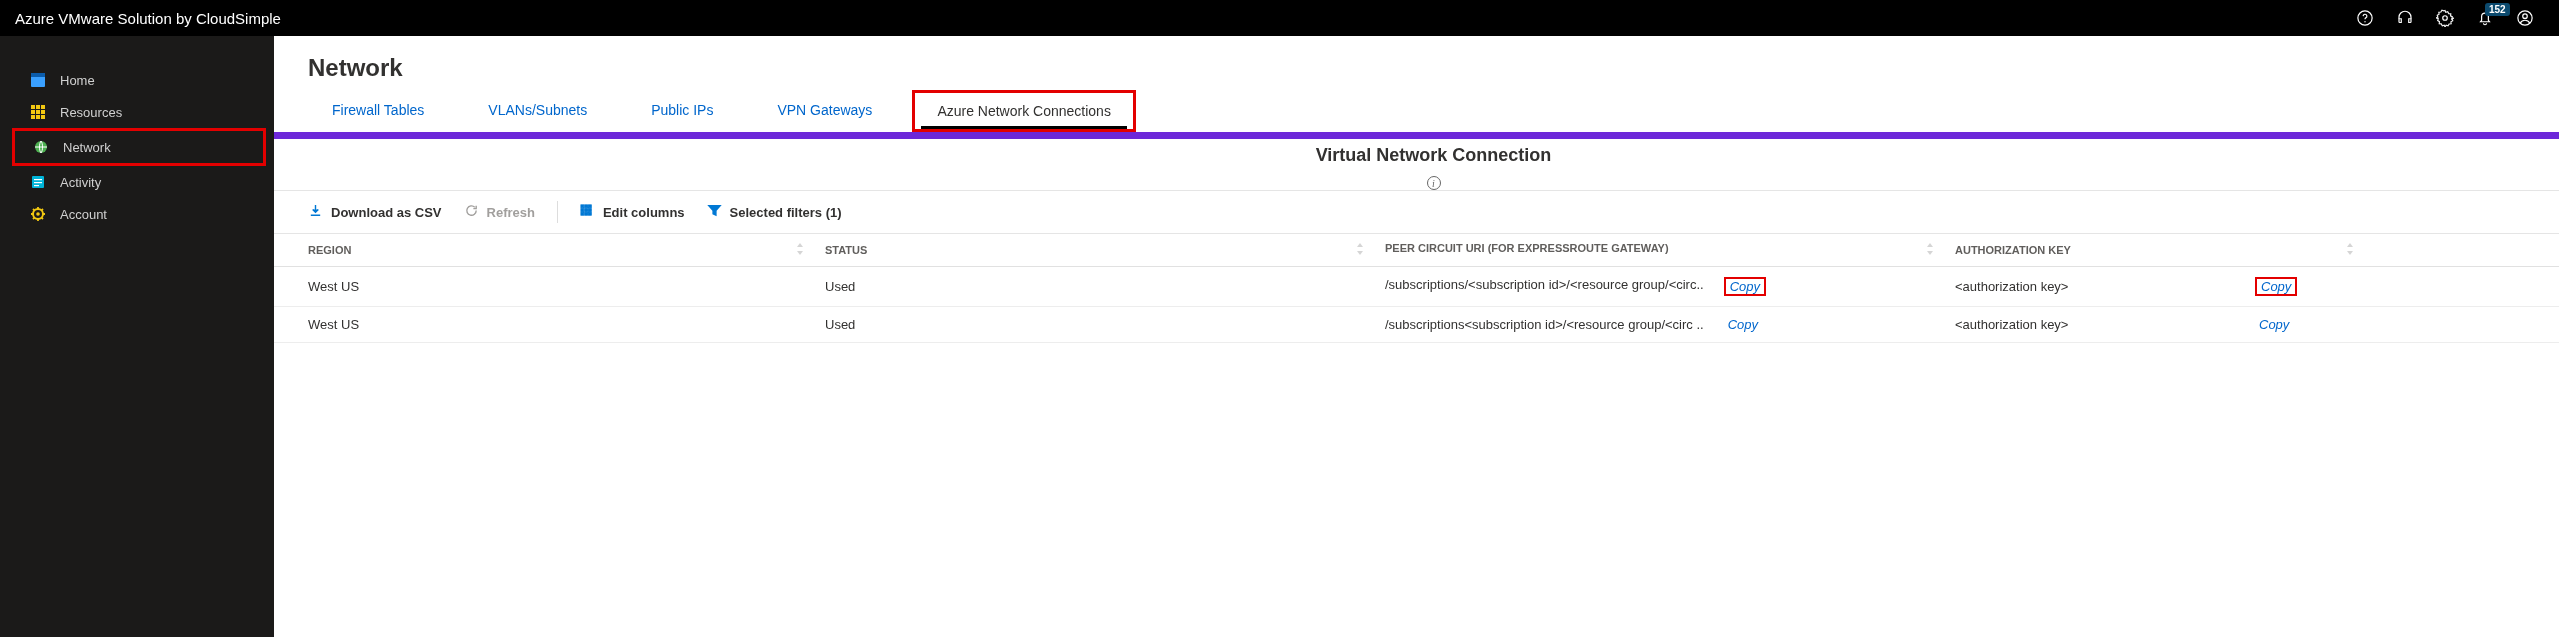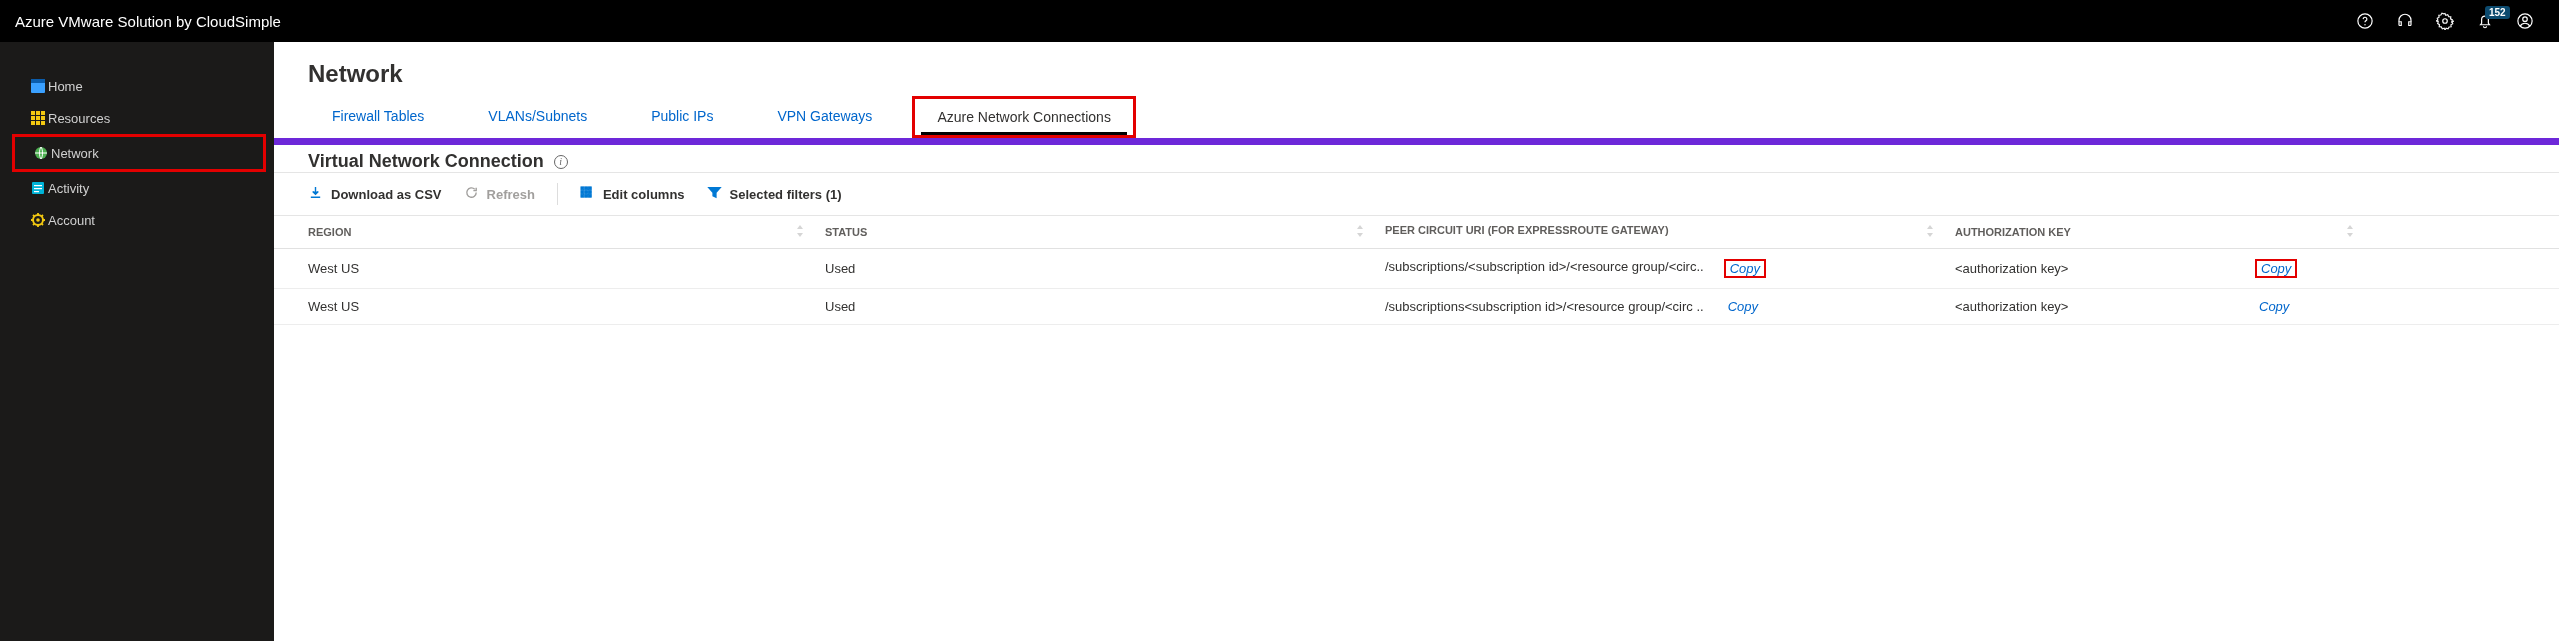--- a/index.html
+++ b/index.html
@@ -1,41 +1,41 @@
 <!DOCTYPE html>
 <html><head>
 <meta charset="utf-8">
 <style>
   * { box-sizing: border-box; margin: 0; padding: 0; }
   body { font-family: "Segoe UI", Arial, sans-serif; font-size: 13px; color: #323130; background: #fff; width: 2559px; }
   
-  .topbar { background: #000; color: #fff; height: 42px; display: flex; align-items: center; padding: 0 15px; justify-content: space-between; }
+  .topbar { background: #000; color: #fff; height: 36px; display: flex; align-items: center; padding: 0 15px; justify-content: space-between; }
   .topbar-title { font-size: 15px; font-weight: 400; }
   .topbar-icons { display: flex; align-items: center; gap: 22px; padding-right: 10px; }
   .topbar-icons .icon { display: flex; align-items: center; position: relative; cursor: pointer; }
   .topbar-icons svg { width: 18px; height: 18px; }
   .badge { position: absolute; top: -6px; left: 9px; background: #0c4a6e; color: #fff; font-size: 10px; padding: 1px 4px; border-radius: 3px; font-weight: 600; }
   
   .layout { display: flex; min-height: 601px; }
   .sidebar { width: 274px; background: #1b1a19; color: #ccc; padding-top: 28px; flex-shrink: 0; }
-  .sidebar-item { display: flex; align-items: center; gap: 2px; padding: 8px 20px 8px 30px; font-size: 13px; cursor: pointer; color: #d0d0d0; }
+  .sidebar-item { display: flex; align-items: center; gap: 14px; padding: 8px 20px 8px 30px; font-size: 13px; cursor: pointer; color: #d0d0d0; }
   .sidebar-item svg { width: 16px; height: 16px; flex-shrink: 0; }
   .red-box { border: 3px solid #e30000; }
   .sidebar .red-box { margin: 0 8px 0 12px; padding-left: 18px; padding-right: 8px; }
   
   .main { flex: 1; background: #fff; padding: 18px 0 0 0; overflow: hidden; }
   .page-title { font-size: 24px; font-weight: 600; padding: 0 0 8px 34px; }
   
   .tabs { display: flex; gap: 16px; padding: 0 0 0 34px; border-bottom: 7px solid #6d28d9; }
   .tab { padding: 12px 24px; color: #0066cc; font-size: 14px; cursor: pointer; position: relative; }
   .tab.active { color: #323130; }
   .tab.active::after { content: ""; position: absolute; bottom: 0; left: 6px; right: 6px; height: 3px; background: #000; }
   .tab.red-box { padding: 10px 22px; border-width: 3px; }
   
-  .subtitle-row { padding: 6px 0 0 34px; display: flex; align-items: center; gap: 10px; }
+  .subtitle-row { padding: 6px 0 0 34px; display: flex; align-items: center; gap: 10px; flex-direction: column; }
   .subtitle { font-size: 18px; font-weight: 600; }
   .info-icon { width: 14px; height: 14px; border: 1px solid #666; border-radius: 50%; display: inline-flex; align-items: center; justify-content: center; font-size: 10px; color: #666; font-style: italic; font-family: Georgia, serif; }
   .subtitle-sub { padding: 0 0 8px 34px; font-size: 11px; color: #323130; }
   
   .cmdbar { display: flex; align-items: center; padding: 10px 0 10px 34px; gap: 22px; border-top: 1px solid #e5e5e5; border-bottom: 1px solid #e5e5e5; font-weight: bold; }
   .cmd { display: flex; align-items: center; gap: 8px; color: #323130; cursor: pointer; font-size: 13px; }
   .cmd.disabled { color: #a19f9d; cursor: default; }
   .cmd svg { width: 15px; height: 15px; }
   .cmd .blue-ic svg { stroke: #0078d4; fill: #0078d4; }
   .vdiv { width: 1px; height: 22px; background: #ddd; }

